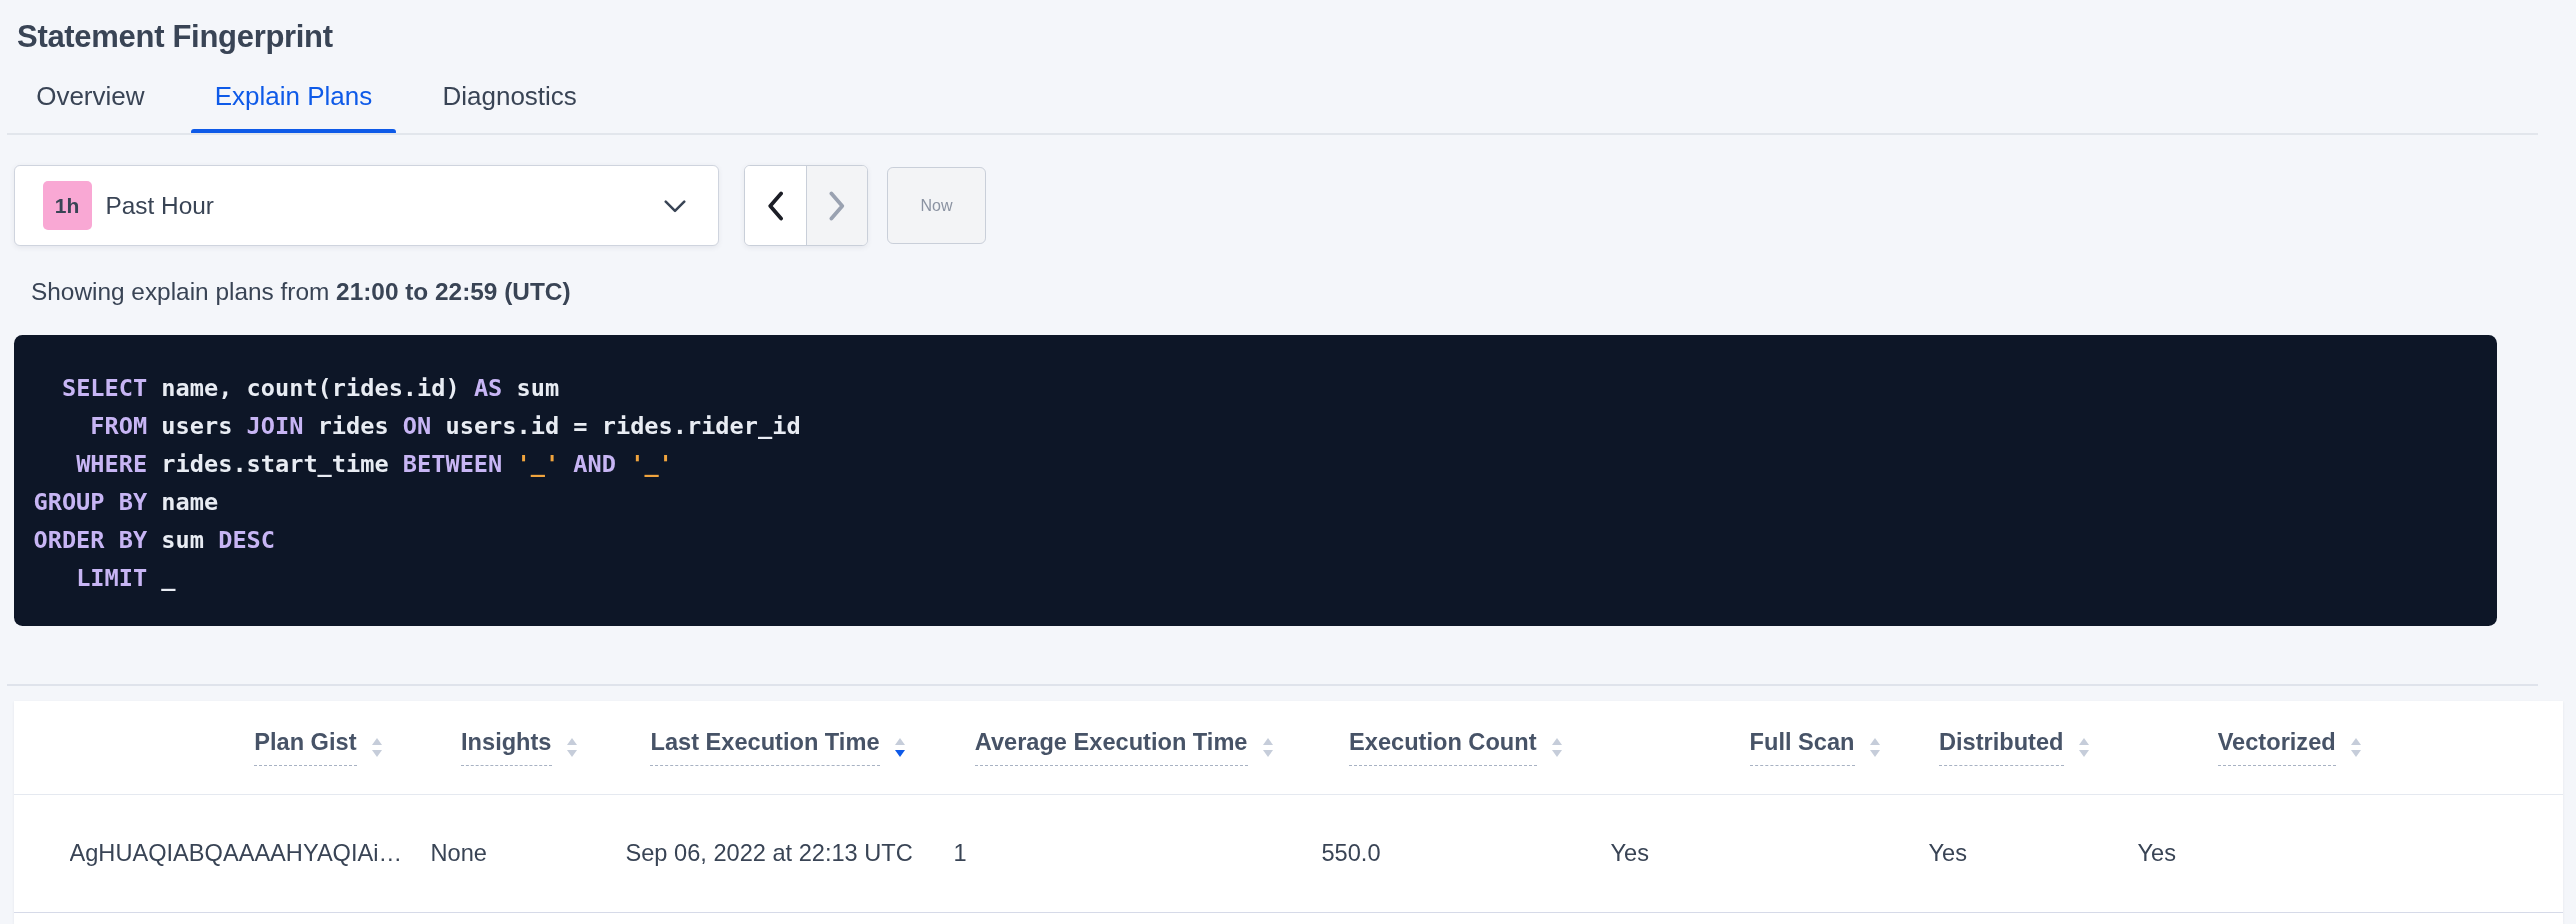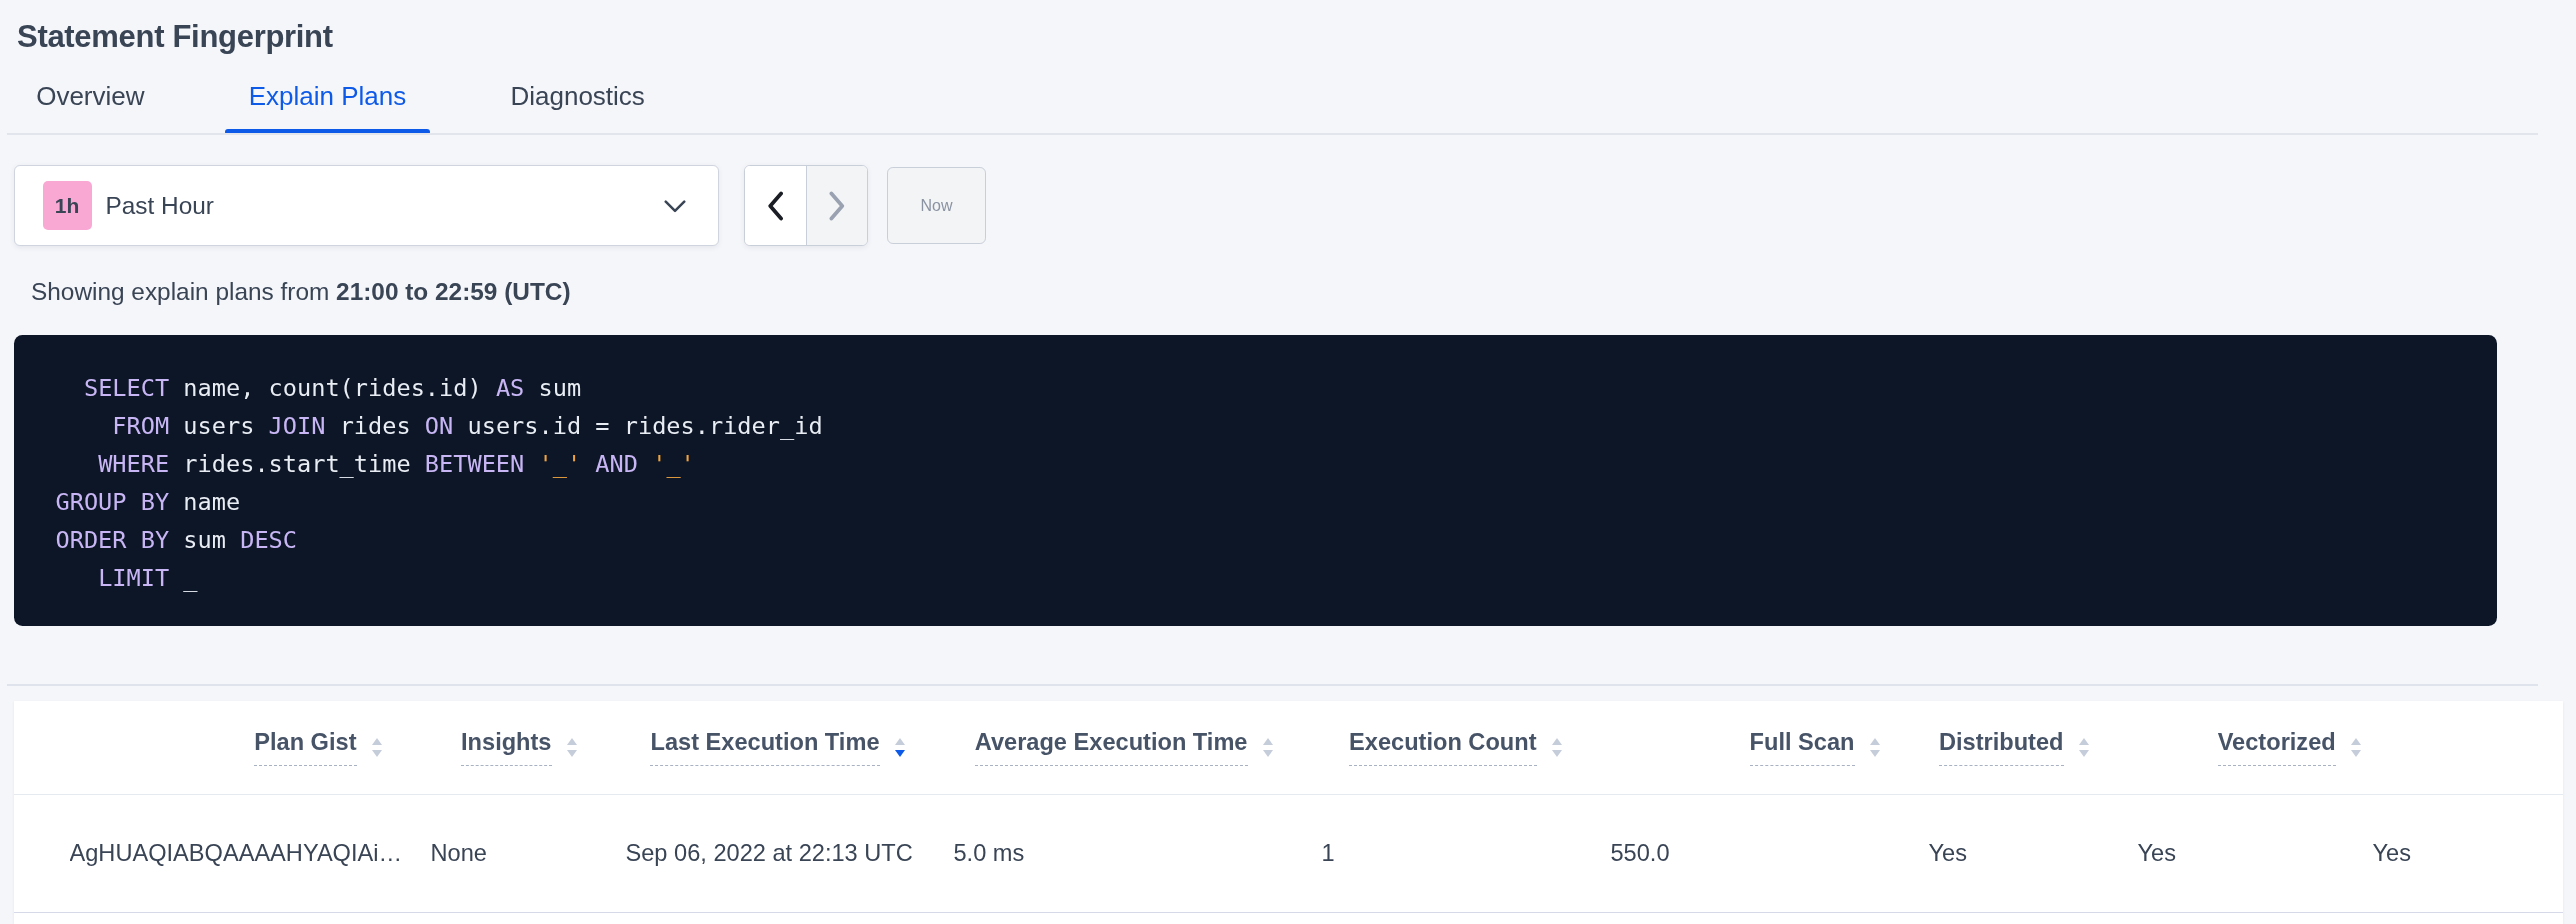--- a/index.html
+++ b/index.html
@@ -20,21 +20,21 @@
     color:var(--ink);
     position:relative;
     overflow:hidden;
   }
   .title{
     position:absolute;left:17px;top:19px;
     font-size:31px;font-weight:700;color:var(--ink);
     letter-spacing:-0.3px;
   }
   
-  .tabbar{position:absolute;left:12.6px;top:81px;display:flex;gap:57px;}
+  .tabbar{position:absolute;left:12.6px;top:81px;display:flex;gap:23px;}
   .tab{
     position:relative;height:52px;padding:0 23.6px;
     font-size:26px;color:var(--ink);cursor:pointer;white-space:nowrap;
   }
   .tab.active{color:var(--accent);font-weight:500;}
   .tab.active::after{
     content:"";position:absolute;left:0;right:0;bottom:-1.7px;height:5.9px;
     background:var(--accent);border-radius:4.2px;
   }
   .tab-divider{
@@ -71,23 +71,23 @@
   }
   
   .status{position:absolute;left:31px;top:278px;font-size:24.4px;color:var(--ink);}
   .status strong{font-weight:700;}
   
   .codeblock{
     position:absolute;left:13.5px;top:335px;width:2483px;height:291px;
     background:var(--code-bg);border-radius:8.4px;overflow:hidden;
   }
   .codeblock pre{
-    margin:0;padding:34px 17px 0 42px;
+    margin:0;padding:34px 17px 0 20px;
     font-family:"DejaVu Sans Mono","Liberation Mono",monospace;
-    font-size:23.6px;line-height:38px;font-weight:400;
+    font-size:23.6px;line-height:38px;font-weight:700;
     white-space:pre;color:var(--id);
   }
   .tok-kw{color:var(--kw);}
   .tok-id{color:var(--id);}
   .tok-ph{color:var(--ph);}
   
   .section-divider{position:absolute;left:6.7px;top:684px;width:2531px;height:1.7px;background:#dfe3eb;}
   .table-card{
     position:absolute;left:13.5px;top:701px;width:2549px;height:223px;
     background:#fff;box-shadow:0 0.8px 2.5px rgba(50,60,80,.08);
@@ -221,21 +221,20 @@
           <i class="tri up"></i>
           <i class="tri down"></i>
         </span>
       </div>
     </div>
   <div id="tbody">
       <div class="tr">
         <div class="td">AgHUAQIABQAAAAHYAQIAiA...</div>
         <div class="td">None</div>
         <div class="td">Sep 06, 2022 at 22:13 UTC</div>
-        <div class="td">5.0 ms</div>
         <div class="td">1</div>
         <div class="td">550.0</div>
         <div class="td">Yes</div>
         <div class="td">Yes</div>
         <div class="td">Yes</div>
       </div>
     </div>
 </div>
 
 

